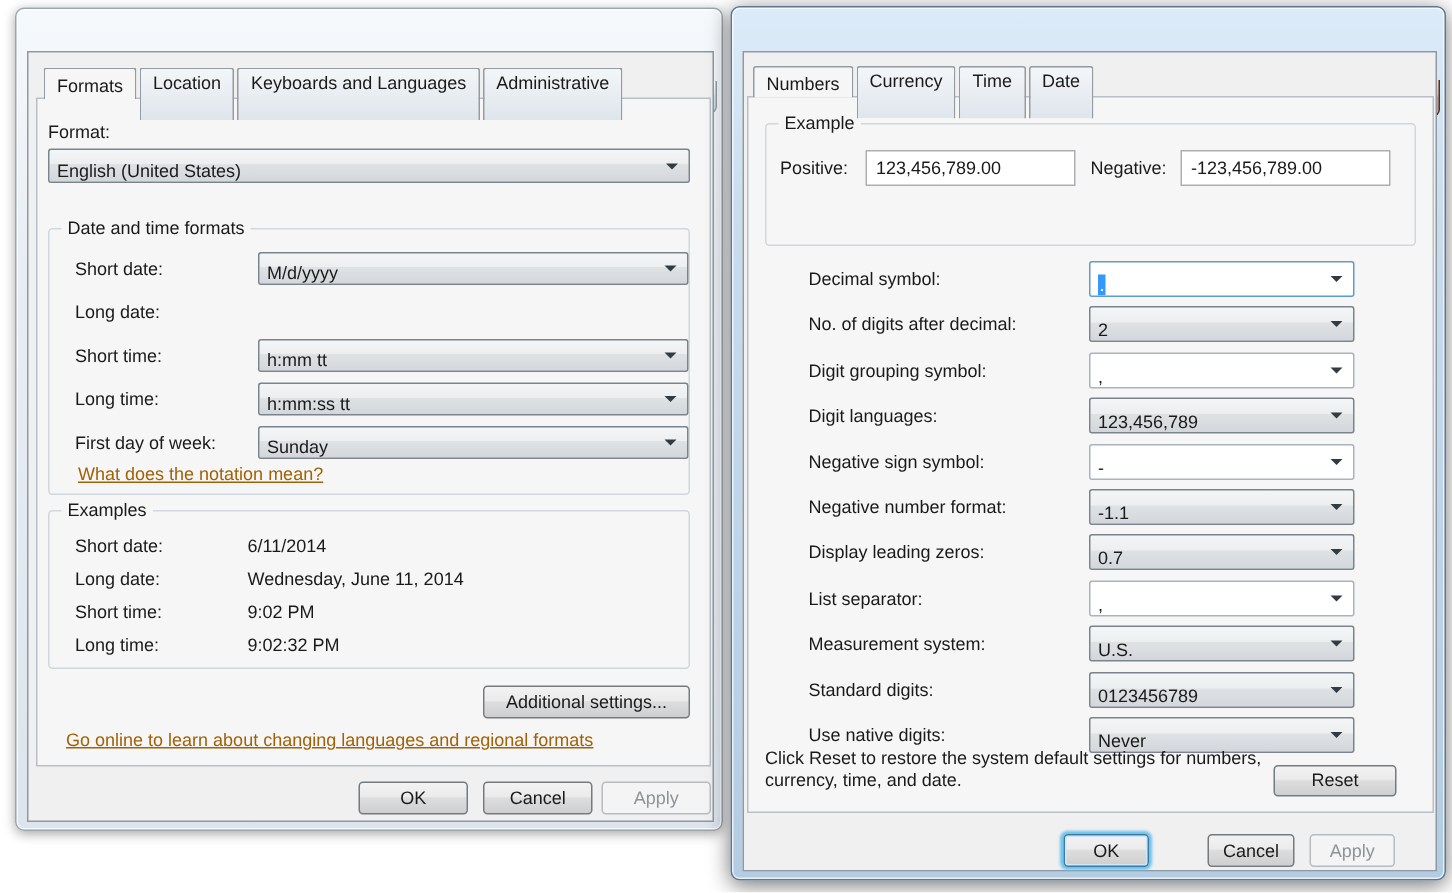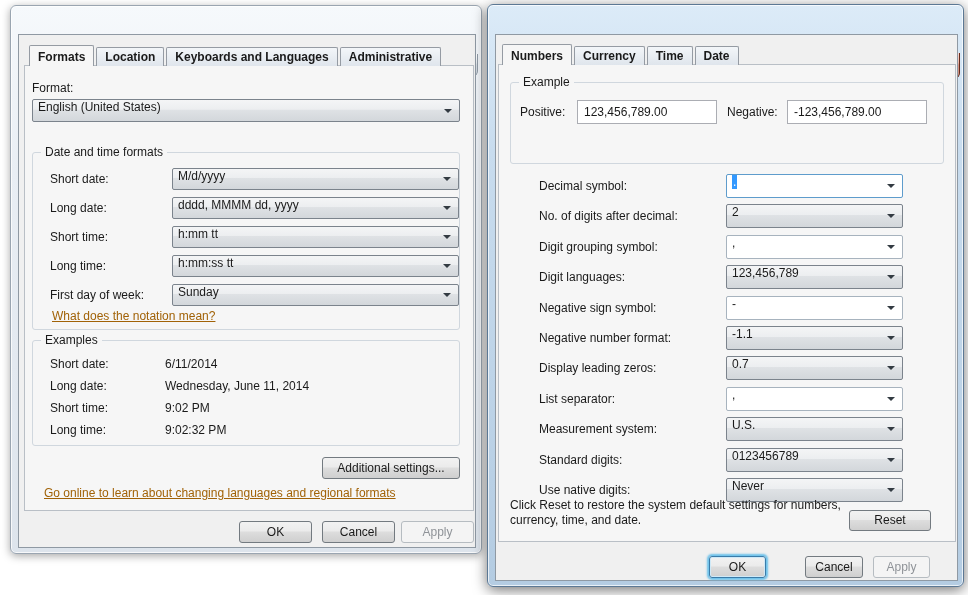--- a/index.html
+++ b/index.html
@@ -16,29 +16,29 @@
   .title-text{position:absolute;top:8px;white-space:nowrap;text-shadow:0 0 3px #fff,0 0 6px #fff;}
   .win-icon{position:absolute;width:16px;height:16px;}
   .close-btn{position:absolute;top:0;width:62px;height:22px;border-radius:0 0 5px 5px;
     display:flex;align-items:center;justify-content:center;box-sizing:border-box;cursor:default;}
   .close-inactive{background:linear-gradient(to bottom,#ffffff,#eaeef2 40%,#d8dee5 50%,#cfd6dd);
     border:1px solid #8f9aa5;border-top:none;color:#767d84;}
   .close-active{height:25px;background:linear-gradient(to bottom,#f4b6a6,#d97b63 40%,#b13b21 50%,#a63b22 82%,#cf8a75);
     border:1px solid #66291a;border-top:none;color:#fff;box-shadow:inset 0 0 0 1px rgba(255,255,255,.45);}
   .client{position:absolute;background:#f0f0f0;border:1px solid #8f99a3;box-sizing:border-box;}
   .page{position:absolute;background:#f6f6f6;border:1px solid #b9bfc6;box-sizing:border-box;}
-  .tabs{position:absolute;display:flex;align-items:flex-end;height:21px;z-index:5;font-weight:bold;}
-  .tab{box-sizing:border-box;height:19px;padding:2px 8px 0 8px;margin-right:2px;border:1px solid #959ba3;border-bottom:none;
+  .tabs{position:absolute;display:flex;height:21px;z-index:5;}
+  .tab{box-sizing:border-box;height:35px;padding:2px 8px 0 8px;margin-right:2px;border:1px solid #959ba3;border-bottom:none;
     border-radius:2px 2px 0 0;background:linear-gradient(to bottom,#f3f6f9,#dfe5ec);white-space:nowrap;}
   .tab.active{height:21px;padding-top:4px;background:#f6f6f6;}
   .group{position:absolute;border:1px solid #d0d7de;border-radius:3px;box-sizing:border-box;}
   .group-title{position:absolute;top:-8px;left:8px;background:#f6f6f6;padding:0 4px;white-space:nowrap;text-align:right;}
   .combo{position:absolute;box-sizing:border-box;height:22px;border:1px solid #7b838c;border-radius:2px;
     background:linear-gradient(to bottom,#f4f5f6,#eceef0 45%,#dfe2e5 46%,#d3d7db);
-    display:flex;align-items:flex-start;padding:0 36px 0 5px;overflow:hidden;white-space:nowrap;}
+    display:flex;align-items:flex-end;padding:0 36px 0 5px;overflow:hidden;white-space:nowrap;}
   .combo.edit{background:#fff;border-color:#a7b3be;}
   .combo.focus{border-color:#5e9ccc;}
   .combo .arrow{position:absolute;right:7px;top:50%;margin-top:-2px;width:0;height:0;
     border-left:4px solid transparent;border-right:4px solid transparent;border-top:4px solid #333b42;}
   .selected{background:#3399ff;color:#fff;padding:0 1px;}
   .textbox{position:absolute;box-sizing:border-box;background:#fff;border:1px solid #abadb3;
     padding:4px 6px;white-space:nowrap;overflow:hidden;}
   .btn{position:absolute;box-sizing:border-box;height:22px;border:1px solid #737a80;border-radius:3px;
     background:linear-gradient(to bottom,#f2f2f2,#ebebeb 45%,#dddddd 50%,#cfcfcf);
     text-align:center;line-height:20px;color:#1a1a1a;cursor:default;}
@@ -94,24 +94,20 @@
       </div>
       <div class="drow" style="left:31px;top:133px;width:410px">
         <span class="rlabel">Short date:</span>
         <div class="combo" style="left:122px;top:0;width:287px">
           <span>M/d/yyyy</span>
           <span class="arrow"></span>
         </div>
       </div>
       <div class="drow" style="left:31px;top:162px;width:410px">
         <span class="rlabel">Long date:</span>
-        <div class="combo" style="left:122px;top:0;width:287px">
-          <span>dddd, MMMM dd, yyyy</span>
-          <span class="arrow"></span>
-        </div>
       </div>
       <div class="drow" style="left:31px;top:191px;width:410px">
         <span class="rlabel">Short time:</span>
         <div class="combo" style="left:122px;top:0;width:287px">
           <span>h:mm tt</span>
           <span class="arrow"></span>
         </div>
       </div>
       <div class="drow" style="left:31px;top:220px;width:410px">
         <span class="rlabel">Long time:</span>

